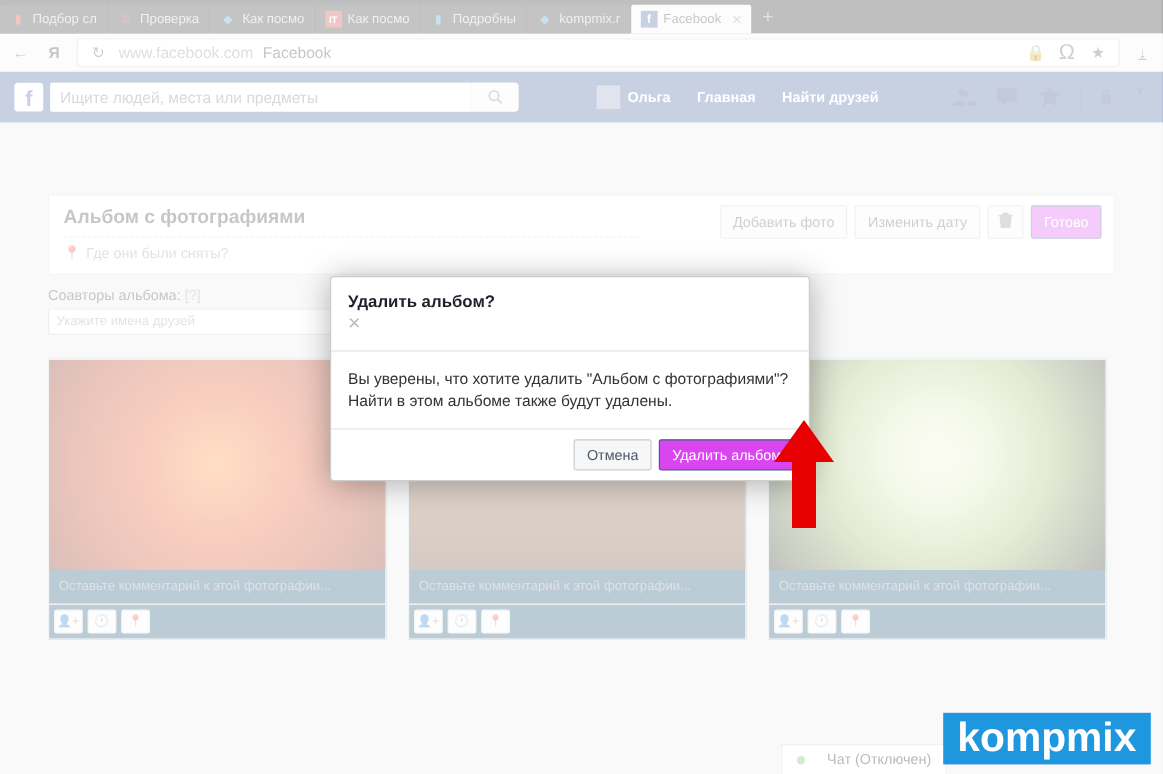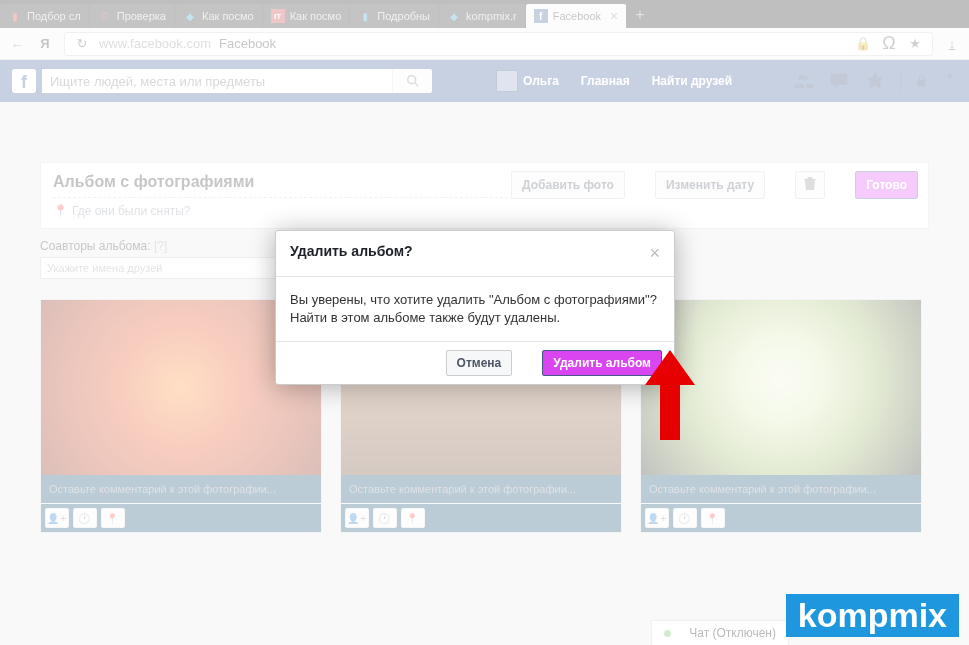--- a/index.html
+++ b/index.html
@@ -28,41 +28,41 @@
 .fb-nav { display: flex; align-items: center; gap: 2px; margin-left: 48px; font-size: 12px; font-weight: bold; }
 .fb-nav-item { padding: 4px 10px; cursor: pointer; color: #fff; display: flex; align-items: center; gap: 5px; }
 .fb-avatar { width: 22px; height: 22px; background: #8b9dc3; border: 1px solid #29487d; }
 .fb-icons { display: flex; gap: 14px; margin-left: auto; }
 .fb-icon { width: 22px; height: 20px; cursor: pointer; opacity: 0.7; }
 
 
 .content { padding: 60px 40px 0; position: relative; }
 .album-header { background: #fff; border: 1px solid #d3d6db; padding: 10px 12px; margin-bottom: 10px; position: relative; }
 .album-actions { position: absolute; top: 8px; right: 10px; display: flex; gap: 6px; }
-.btn { padding: 5px 10px; font-size: 12px; font-weight: bold; border: 1px solid #ccc; background: #f6f7f8; color: #4e5665; border-radius: 2px; cursor: pointer; margin-left: 24px; }
+.btn { padding: 5px 10px; font-size: 12px; font-weight: normal; border: 1px solid #ccc; background: #f6f7f8; color: #4e5665; border-radius: 2px; cursor: pointer; }
 .btn.primary { background: #d946ef; border-color: #435a8b; color: #fff; }
 .btn.icon-only { padding: 5px 8px; }
 .album-title { font-size: 16px; font-weight: bold; color: #333; border-bottom: 1px dashed #ccc; padding-bottom: 6px; margin-bottom: 6px; width: 480px; }
 .album-desc { color: #9197a3; font-size: 13px; border-bottom: 1px dashed #ccc; padding-bottom: 6px; margin-bottom: 10px; width: 480px; }
 .album-loc { color: #9197a3; font-size: 12px; display: flex; align-items: center; gap: 4px; width: 480px; }
 .coauthors { font-size: 12px; color: #333; margin: 10px 0 4px; }
 .coauthor-input { border: 1px solid #bdc7d8; padding: 4px 6px; font-size: 11px; color: #999; width: 490px; background: #fff; }
 
 
 .photos { display: flex; gap: 18px; margin-top: 20px; }
 .photo-card { width: 282px; background: #0c4a6e; border: 1px solid #d3d6db; }
 .photo-img { width: 100%; height: 175px; }
 .photo-comment { padding: 8px; font-size: 11px; color: #9197a3; border-bottom: 1px solid #eee; }
 .photo-toolbar { display: flex; padding: 4px; gap: 4px; }
 .photo-tb-icon { width: 24px; height: 20px; background: #f6f7f8; border: 1px solid #ddd; border-radius: 2px; display: flex; align-items: center; justify-content: center; font-size: 10px; color: #888; cursor: pointer; }
 
 
 .modal-overlay { position: absolute; top: 0; left: 0; right: 0; bottom: 0; background: rgba(255,255,255,.72); z-index: 10; }
 .modal { position: absolute; top: 230px; left: 275px; width: 400px; background: #fff; border: 1px solid #ccc; border-radius: 3px; box-shadow: 0 2px 26px rgba(0,0,0,.3); z-index: 20; }
-.modal-header { padding: 12px 14px; border-bottom: 1px solid #e5e5e5; font-size: 14px; font-weight: bold; color: #1d2129; display: flex; justify-content: space-between; }
+.modal-header { padding: 12px 14px; border-bottom: 1px solid #e5e5e5; font-size: 14px; font-weight: bold; color: #1d2129; display: flex; justify-content: space-between; flex-direction: column; }
 .modal-close { color: #bbb; font-size: 18px; cursor: pointer; font-weight: normal; }
 .modal-body { padding: 14px; font-size: 13px; color: #333; line-height: 1.4; }
 .modal-footer { padding: 8px 12px; border-top: 1px solid #e5e5e5; display: flex; justify-content: flex-end; gap: 6px; }
 
 
 .arrow { position: absolute; top: 350px; left: 640px; z-index: 25; }
 
 
 .chat-bar { position: absolute; bottom: 0; right: 180px; background: #fff; border: 1px solid #ccc; border-bottom: none; padding: 5px 12px; font-size: 12px; display: flex; align-items: center; gap: 18px; z-index: 5; }
 .chat-dot { width: 7px; height: 7px; background: #63b75d; border-radius: 50%; }

